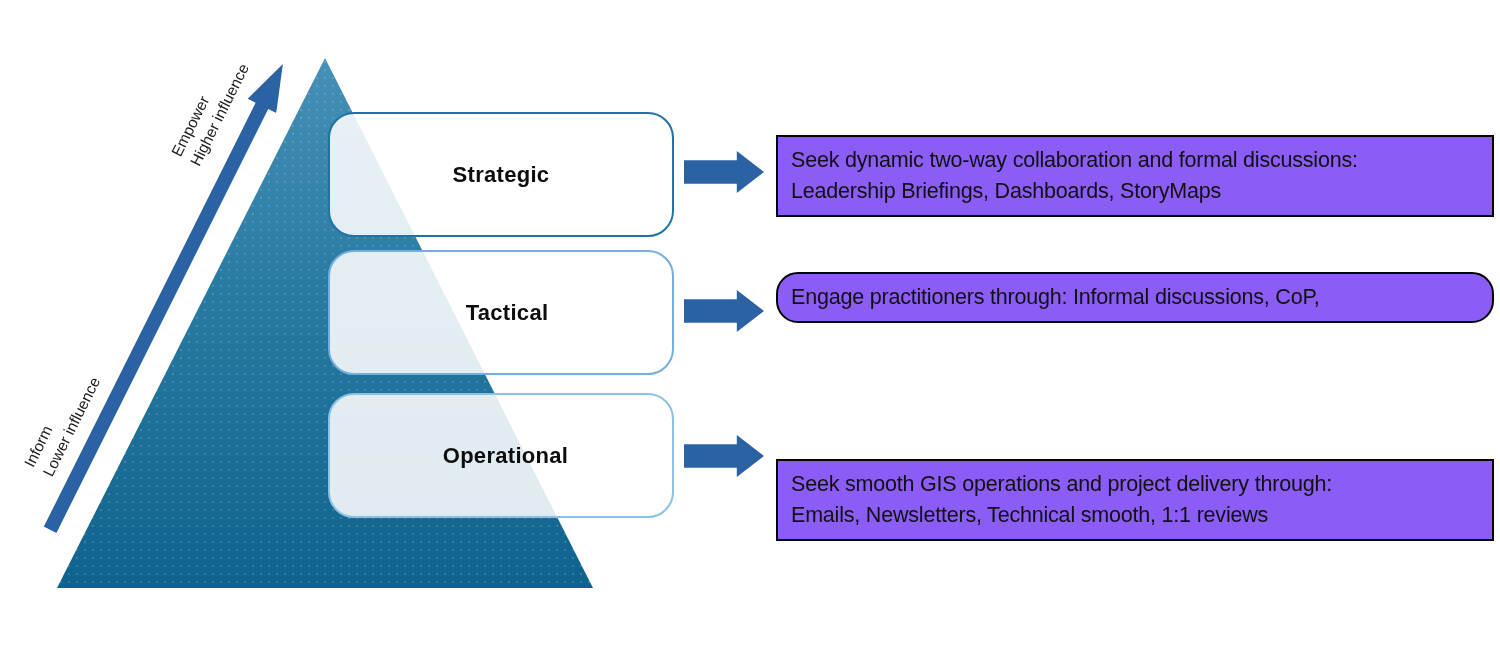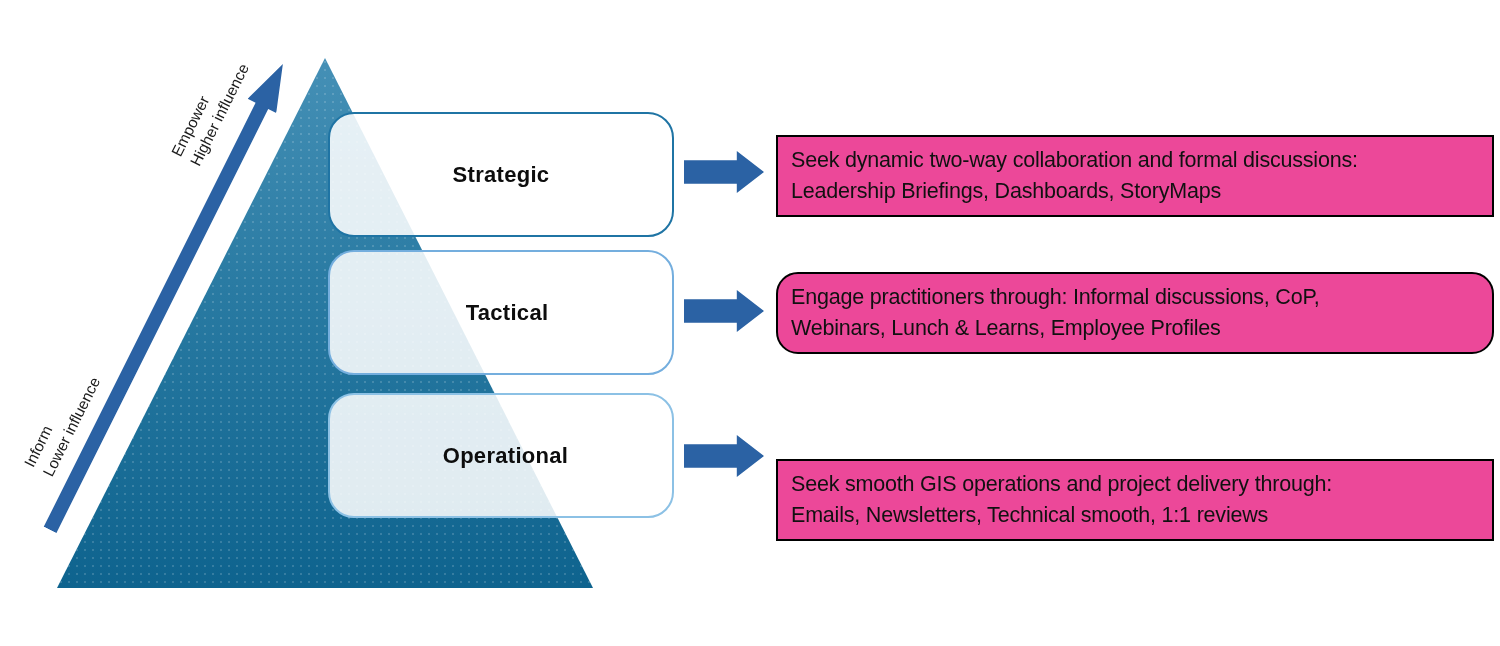--- a/index.html
+++ b/index.html
@@ -82,21 +82,21 @@
   .block-arrow.a2 { top: 290px; }
   .block-arrow.a3 { top: 435px; }
 
   
   .callout {
     position: absolute;
     left: 776px;
     width: 718px;
     box-sizing: border-box;
     border: 2px solid #000000;
-    background: #ec4899;
+    background: #8b5cf6;
     padding: 8px 13px;
     font-size: 21.5px;
     line-height: 31px;
     letter-spacing: -0.2px;
     color: #111111;
   }
   .callout.c1 { top: 135px; }
   .callout.c2 { top: 272px; border-radius: 22px; }
   .callout.c3 { top: 444px; margin-top: 15px; }
   .callout-line { white-space: nowrap; }
@@ -132,20 +132,19 @@
   <div class="block-arrow a1"></div>
   <div class="block-arrow a2"></div>
   <div class="block-arrow a3"></div>
 
   <div class="callout c1">
     <div class="callout-line">Seek dynamic two-way collaboration and formal discussions:</div>
     <div class="callout-line">Leadership Briefings, Dashboards, StoryMaps</div>
   </div>
   <div class="callout c2">
     <div class="callout-line">Engage practitioners through: Informal discussions, CoP,</div>
-    <div class="callout-line">Webinars, Lunch &amp; Learns, Employee Profiles</div>
   </div>
   <div class="callout c3">
     <div class="callout-line">Seek smooth GIS operations and project delivery through:</div>
     <div class="callout-line">Emails, Newsletters, Technical smooth, 1:1 reviews</div>
   </div>
 
 </div>
 
 </body></html>

